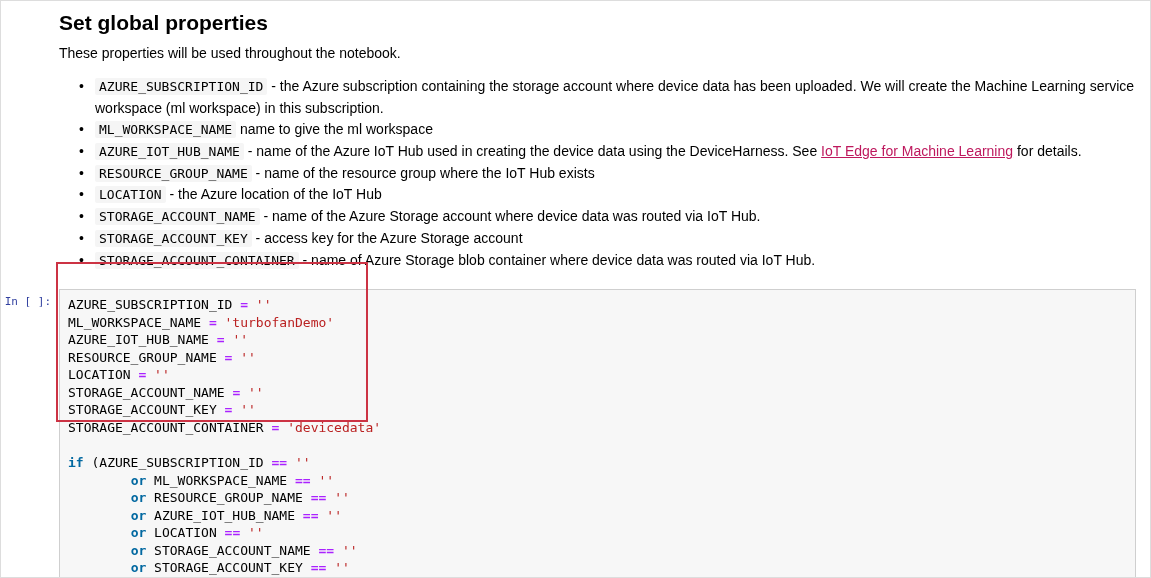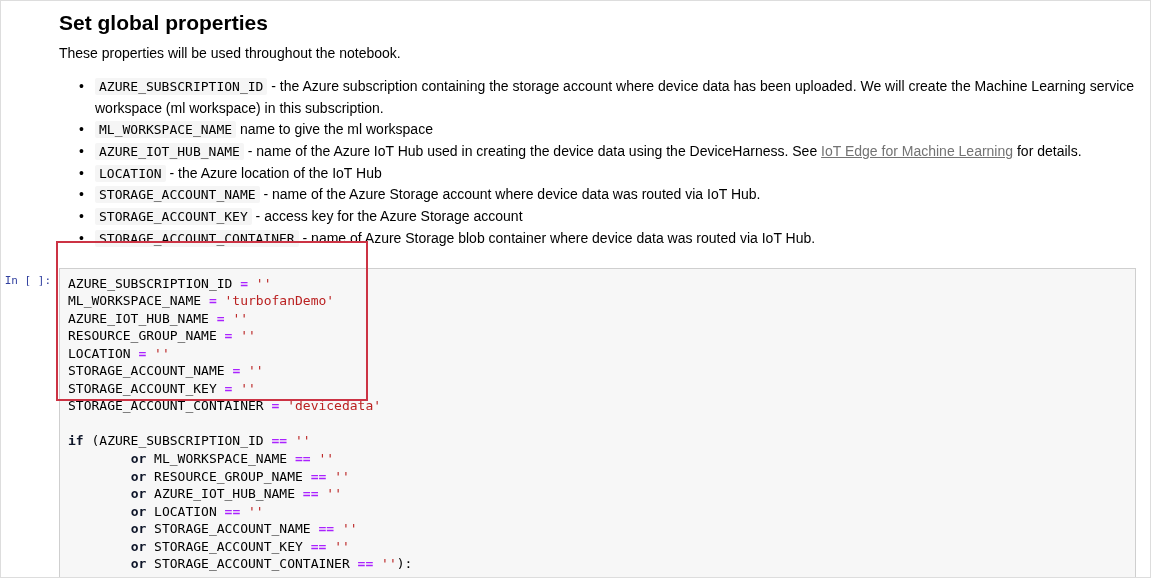--- a/index.html
+++ b/index.html
@@ -47,21 +47,21 @@
       left: 0;
       top: 0;
     }
     code.inline {
       font-family: "Consolas", "Menlo", "Monaco", monospace;
       font-size: 13px;
       background: #f5f5f5;
       padding: 1px 4px;
       border-radius: 2px;
     }
-    a.link { color: #737373; text-decoration: underline; }
+    a.link { color: #be185d; text-decoration: underline; }
     .code-cell {
       display: flex;
       align-items: flex-start;
       margin-top: 18px;
     }
     .prompt {
       width: 58px;
       text-align: right;
       padding-right: 8px;
       padding-top: 6px;
@@ -85,35 +85,36 @@
       position: absolute;
       border: 2px solid #cc3344;
       left: -4px;
       top: -28px;
       width: 312px;
       height: 160px;
       pointer-events: none;
     }
     .tok-op { color: #aa22ff; font-weight: 700; }
     .tok-str { color: #ba2121; }
-    .tok-kw { color: #0f172a; font-weight: 700; }
+    .tok-kw { color: #0369a1; font-weight: 700; }
     .code-line { white-space: pre; }
   </style>
 </head>
 <body>
 
 <div class="container">
 
   <div class="markdown-cell">
     <h3 class="section-title">Set global properties</h3>
     <p class="intro">These properties will be used throughout the notebook.</p>
     <ul class="prop-list" id="prop-list">
         <li><code class="inline">AZURE_SUBSCRIPTION_ID</code> - the Azure subscription containing the storage account where device data has been uploaded. We will create the Machine Learning service workspace (ml workspace) in this subscription.</li>
         <li><code class="inline">ML_WORKSPACE_NAME</code> name to give the ml workspace</li>
         <li><code class="inline">AZURE_IOT_HUB_NAME</code> - name of the Azure IoT Hub used in creating the device data using the DeviceHarness. See <a class="link" href="#">IoT Edge for Machine Learning</a> for details.</li>
+        <li><code class="inline">RESOURCE_GROUP_NAME</code> - name of the resource group where the IoT Hub exists</li>
         <li><code class="inline">LOCATION</code> - the Azure location of the IoT Hub</li>
         <li><code class="inline">STORAGE_ACCOUNT_NAME</code> - name of the Azure Storage account where device data was routed via IoT Hub.</li>
         <li><code class="inline">STORAGE_ACCOUNT_KEY</code> - access key for the Azure Storage account</li>
         <li><code class="inline">STORAGE_ACCOUNT_CONTAINER</code> - name of Azure Storage blob container where device data was routed via IoT Hub.</li>
       </ul>
   </div>
 
   <div class="code-cell">
     <div class="prompt">In [ ]:</div>
     <div class="code-area" id="code-area">

